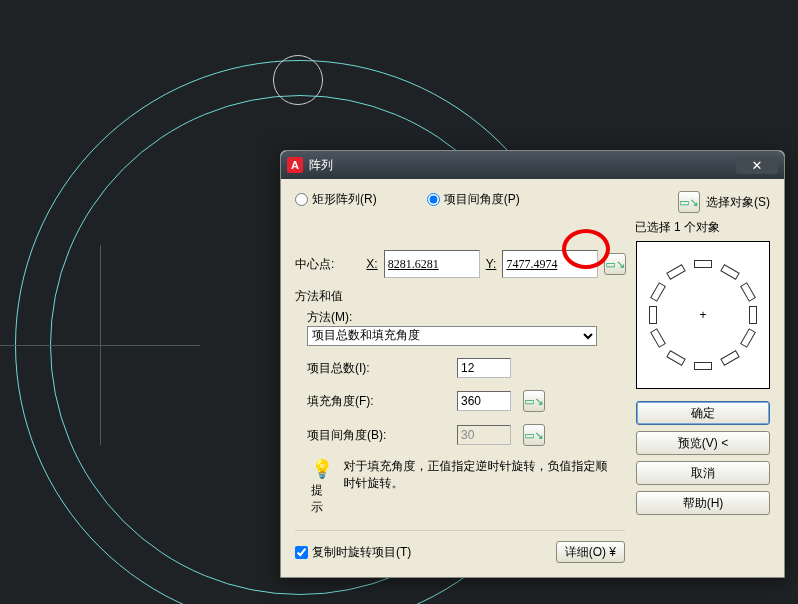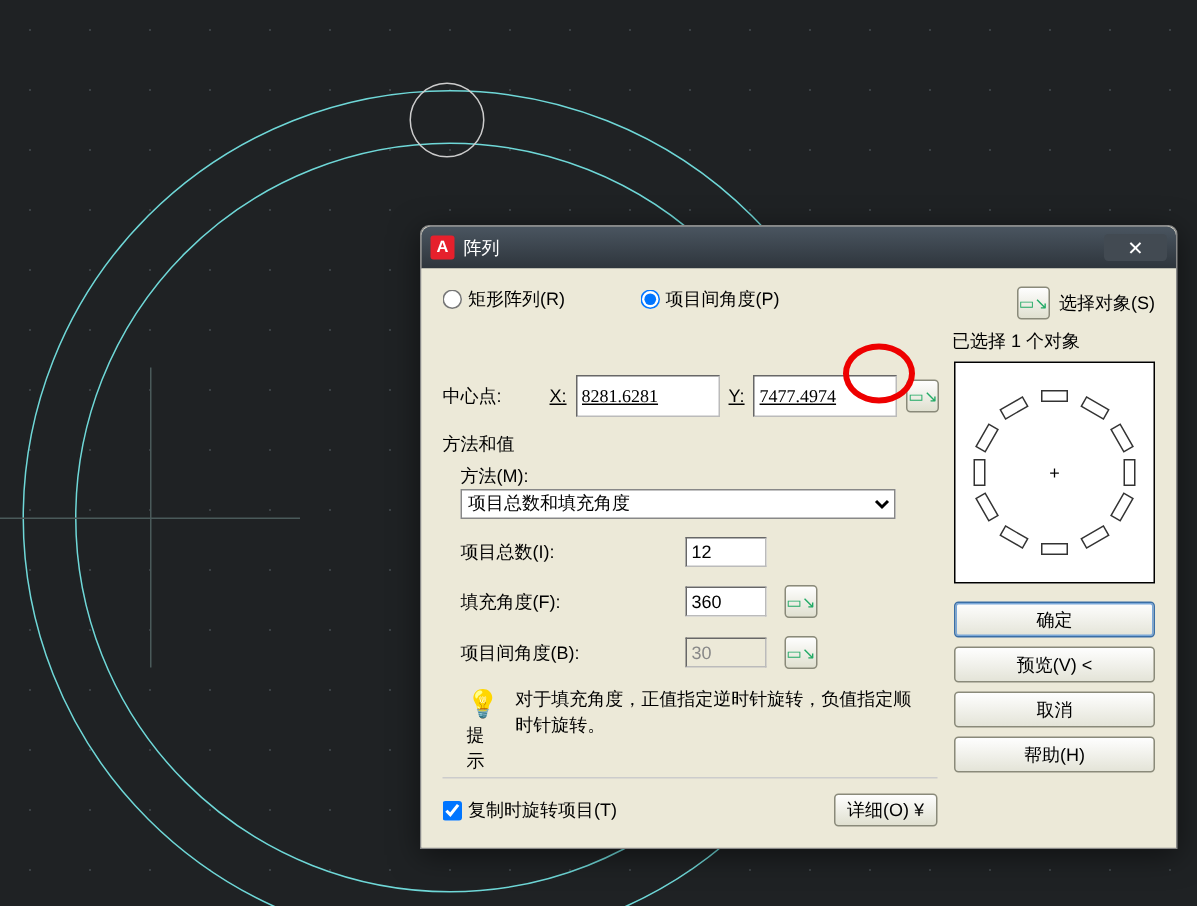--- a/index.html
+++ b/index.html
@@ -49,21 +49,21 @@
   .param-row { display: flex; align-items: center; margin-top: 12px; }
   .param-label { width: 150px; }
   .num-input { width: 54px; height: 20px; border: 1px inset #bbb; background: #fff; padding: 1px 3px; font-size: 12px; }
   .num-input.disabled { background: #ece9d8; color: #888; }
   .param-btn { margin-left: 12px; }
   
   .hint-row { display: flex; align-items: flex-start; gap: 10px; margin-top: 12px; padding-left: 16px; width: 320px; }
   .bulb-col { display:flex; flex-direction:column; align-items:center; gap:2px; }
   .bulb { font-size: 18px; }
   
-  .bottom-row { display: flex; align-items: center; justify-content: space-between; margin-top: 2px; padding-top: 10px; border-top: 1px solid #ccc; width: 330px; }
+  .bottom-row { display: flex; align-items: center; justify-content: space-between; margin-top: 14px; padding-top: 10px; border-top: 1px solid #ccc; width: 330px; }
   .chk-row { display: flex; align-items: center; gap: 4px; }
   .details-btn { height: 22px; padding: 0 8px; background: linear-gradient(#fefefe,#e0e0d0); border: 1px solid #8a8a7a; border-radius: 3px; cursor: pointer; font-size: 12px; }
   
   
   .preview-box { position: absolute; right: 14px; top: 62px; width: 134px; height: 148px; background: #fff; border: 1px solid #000; display:flex; align-items:center; justify-content:center; }
   .poly-preview { position: relative; width: 110px; height: 110px; }
   .poly-center { position:absolute; left:50%; top:50%; transform:translate(-50%,-50%); font-size:12px; }
   .rect-item { position:absolute; width:18px; height:8px; border:1px solid #333; background:#fff; }
   
   

